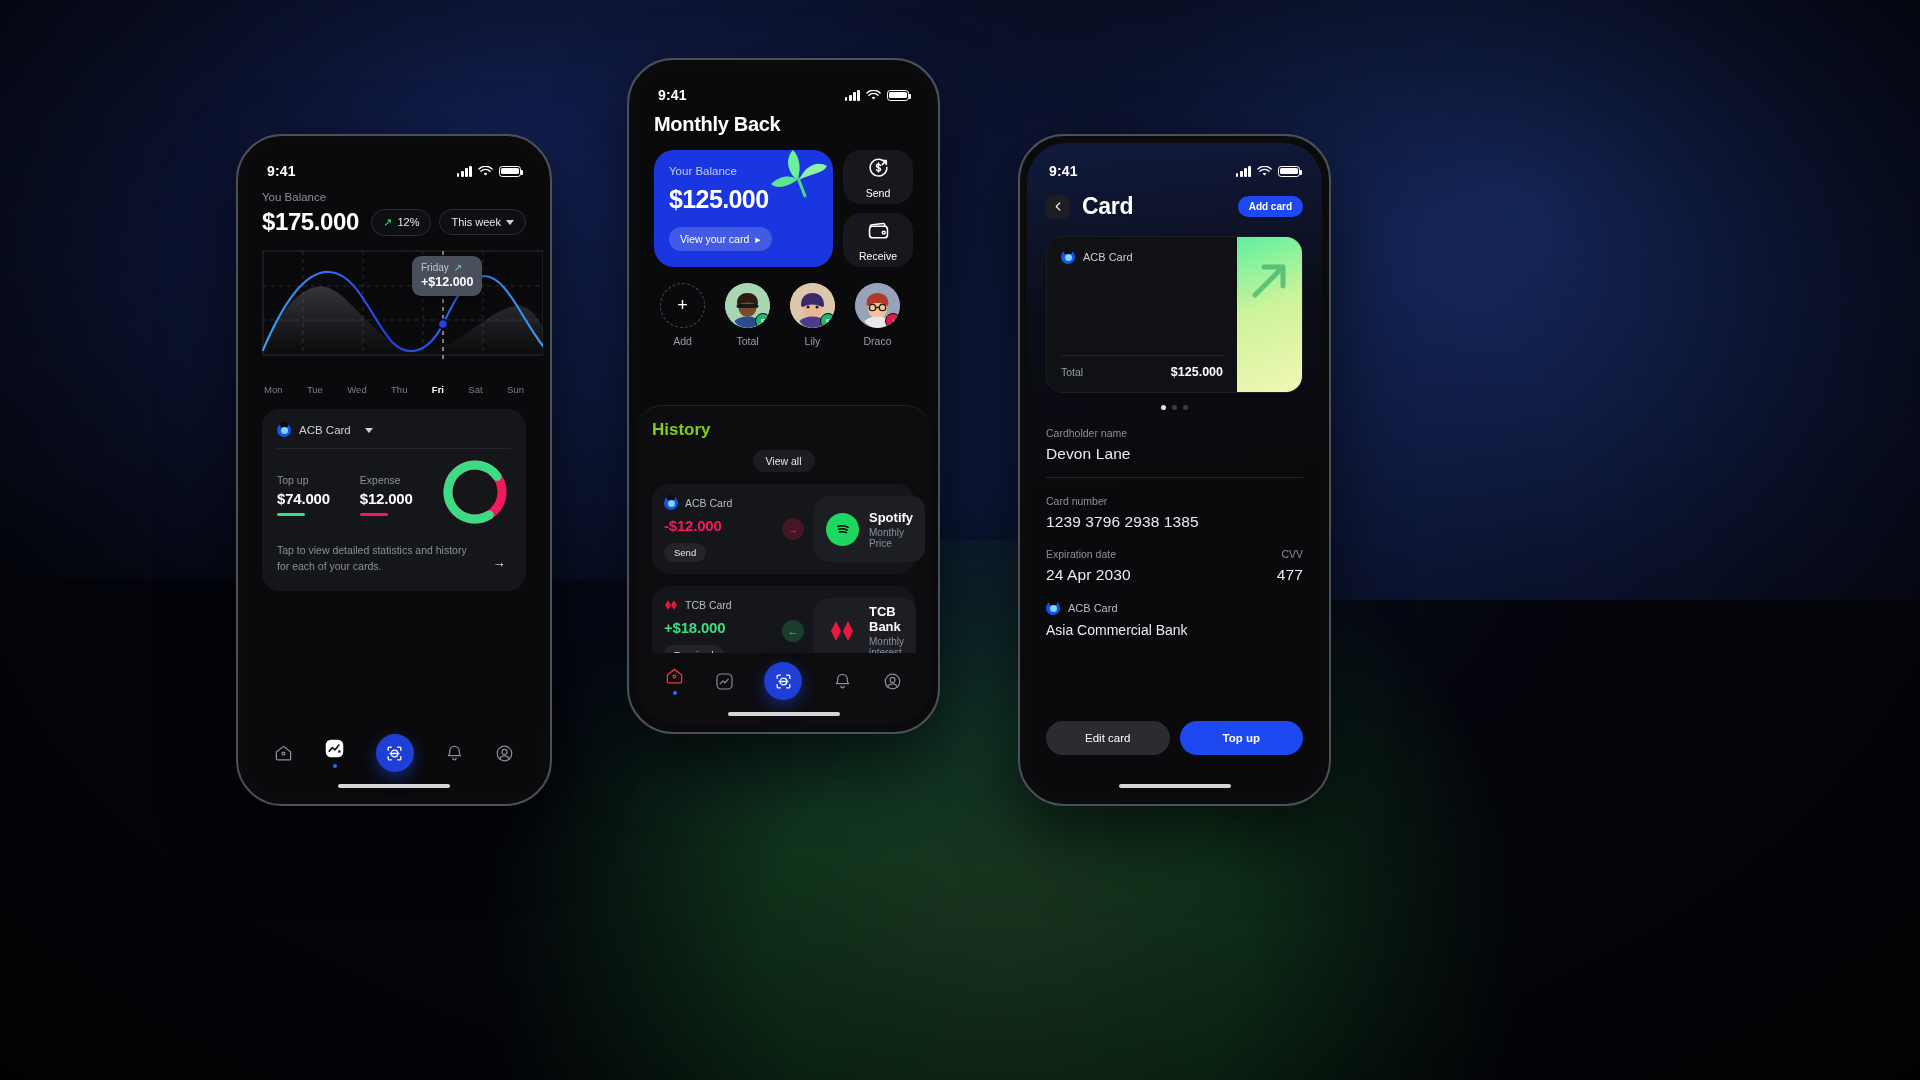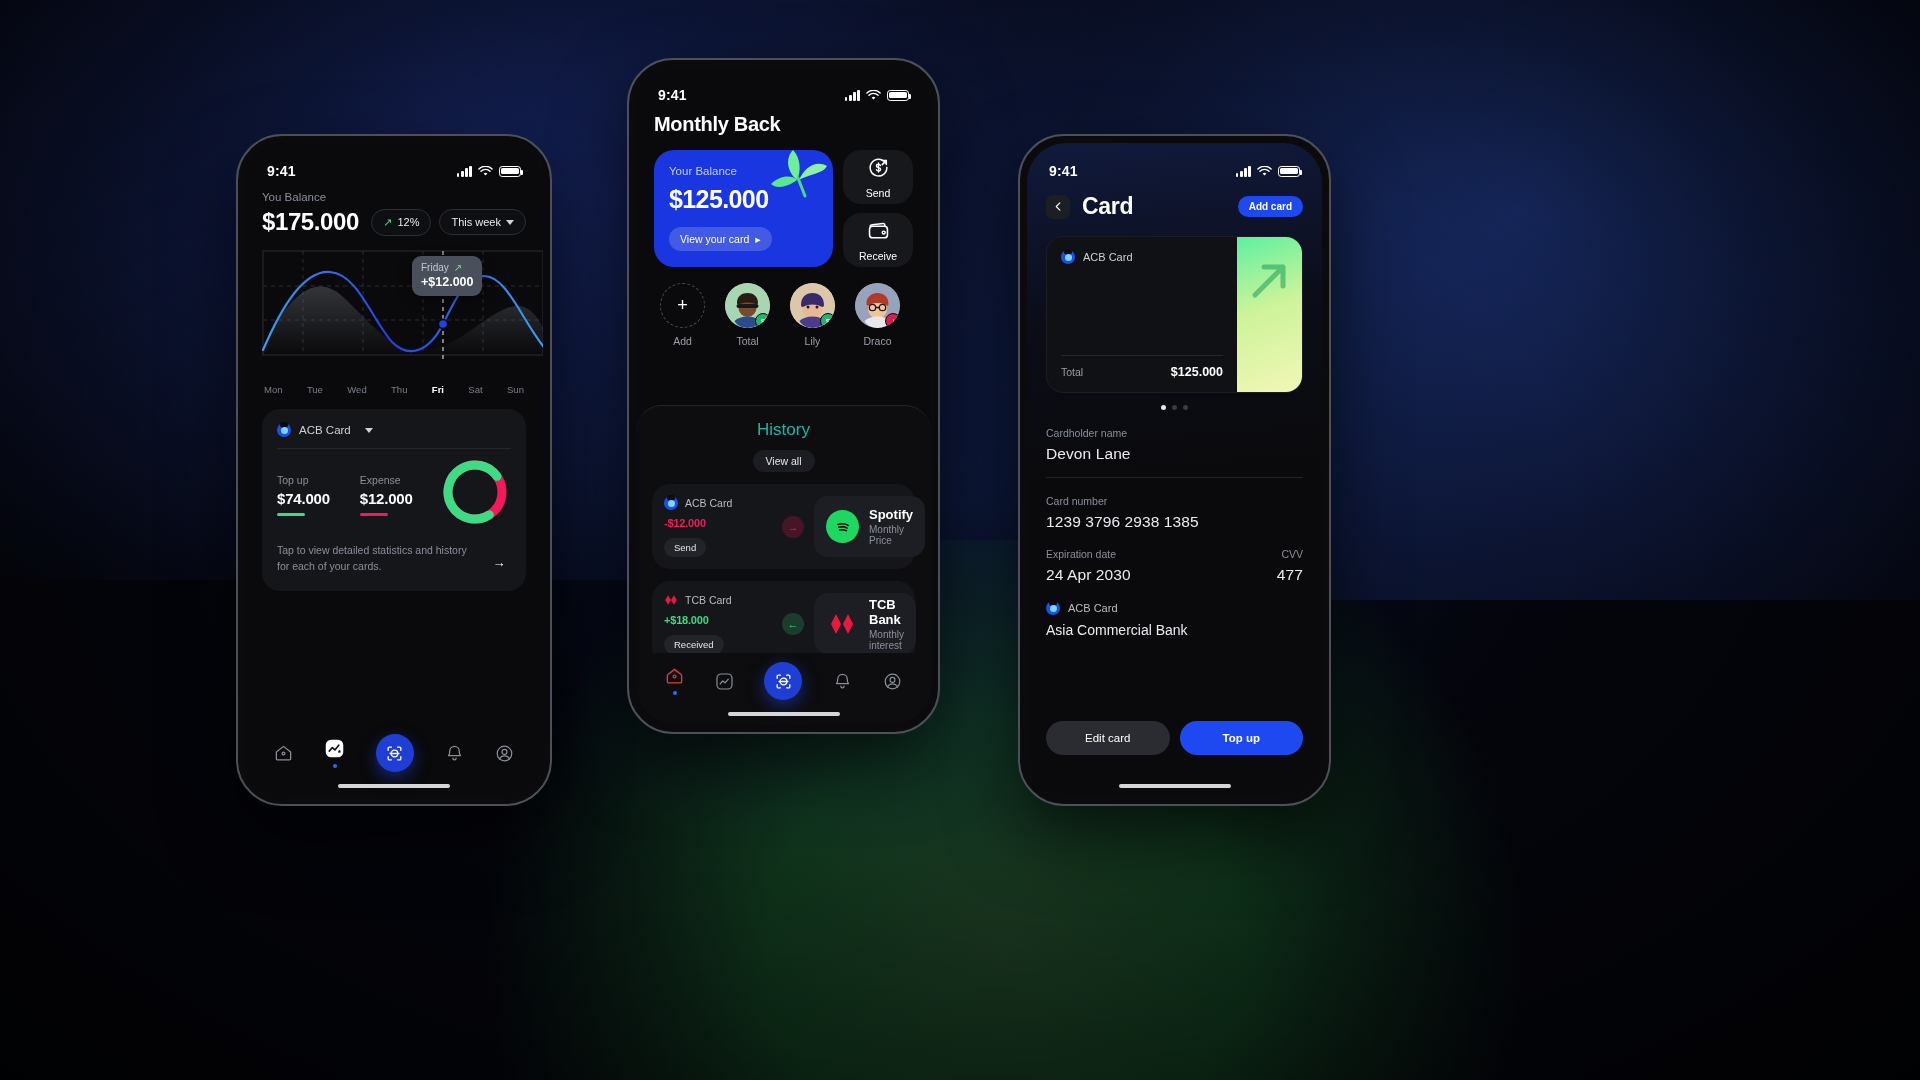--- a/index.html
+++ b/index.html
@@ -128,26 +128,26 @@
   .side-btns { display:flex; flex-direction:column; gap:9px; width:70px;}
   .side-btn { flex:1; background:#17181c; border-radius:18px; display:flex; flex-direction:column; align-items:center; justify-content:center; gap:7px; color:#fff; font-size:10.5px;}
   .contacts { display:flex; gap:12px; margin-top:16px; padding-left:2px; overflow:hidden;}
   .contact { width:53px; flex-shrink:0; display:flex; flex-direction:column; align-items:center; gap:7px;}
   .avatar { width:45px;height:45px;border-radius:50%; position:relative; overflow:hidden; display:flex;align-items:flex-end;justify-content:center;}
   .add-circle { width:45px;height:45px;border-radius:50%; border:1.4px dashed #4a4d55; display:flex;align-items:center;justify-content:center; color:#fff; font-size:18px;}
   .contact-name { font-size:10.5px; color:#9a9ea8;}
   .badge-mini { position:absolute; right:-1px; bottom:-1px; width:16px;height:16px;border-radius:50%; display:flex;align-items:center;justify-content:center; font-size:8px; color:#fff; border:1.6px solid #0a0a0c;}
 
   .history-sheet { position:absolute; left:0; right:0; top:338px; bottom:0; background:#0d0d10; border-radius:26px 26px 0 0; border-top:1px solid #232429; padding:0 16px;}
-  .history-title { text-align:center; font-size:17px; font-weight:400; color:#14b8a6; margin-top:14px;}
+  .history-title { text-align:left; font-size:17px; font-weight:700; color:#84cc16; margin-top:14px;}
   .viewall { display:block; margin:10px auto 0 auto; background:#1c1d22; border-radius:14px; padding:5px 13px; font-size:10.5px; color:#e4e6ea;}
   .txn { background:#151619; border-radius:18px; margin-top:12px; padding:12px 12px; display:flex; align-items:stretch; gap:10px;}
   .txn-left { flex:0 0 108px; }
   .txn-card-row { display:flex; align-items:center; gap:7px; font-size:10.5px; color:#b9bcc4;}
-  .txn-amt { font-size:11px; font-weight:700; margin-top:7px; letter-spacing:-.2px;}
+  .txn-amt { font-size:15px; font-weight:700; margin-top:7px; letter-spacing:-.2px;}
   .txn-tag { display:inline-block; margin-top:9px; background:#232429; border-radius:11px; padding:4px 10px; font-size:9.5px; color:#e4e6ea;}
   .txn-mid { display:flex; align-items:center; }
   .dir-circle { width:22px;height:22px;border-radius:50%; display:flex;align-items:center;justify-content:center; font-size:11px; color:#fff;}
   .txn-right { flex:1; background:#1d1e24; border-radius:14px; display:flex; align-items:center; gap:10px; padding:0 12px;}
   .merch-logo { width:33px;height:33px;border-radius:50%; display:flex;align-items:center;justify-content:center; flex-shrink:0;}
   .merch-name { font-size:13px; font-weight:700; color:#fff;}
   .merch-sub { font-size:10px; color:#8b8f9a; margin-top:2px;}
   .tcb-logo { width:33px;height:33px; display:flex;align-items:center;justify-content:center; flex-shrink:0;}
 
   

